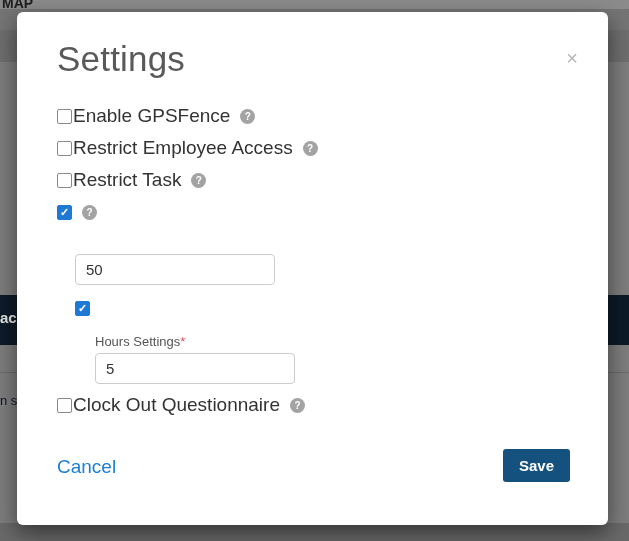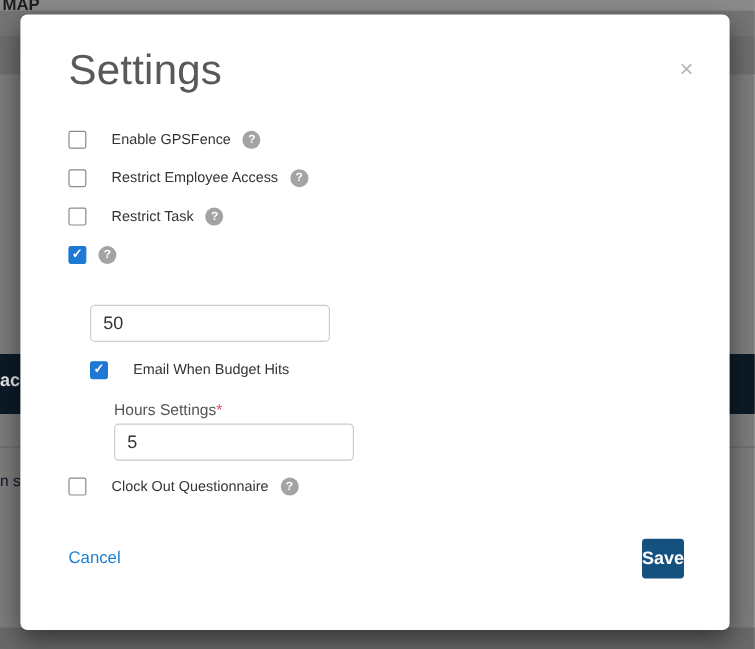--- a/index.html
+++ b/index.html
@@ -41,43 +41,43 @@
   .row { position:absolute; left:40px; display:flex; align-items:center; height:16px; }
   .row.indent1 { left:58px; }
   .checkbox {
     width:15px; height:15px; border:1px solid #8a8a8a; border-radius:2px;
     background:#fff; display:flex; align-items:center; justify-content:center;
     flex:0 0 15px; cursor:pointer;
   }
   .checkbox .glyph { display:none; color:#fff; font-size:11px; line-height:11px; font-weight:700; }
   .checkbox.checked { background:#1d79d4; border-color:#1d79d4; }
   .checkbox.checked .glyph { display:block; }
-  .cb-label { margin-left:21px; font-size:12px; color:#333333; }
+  .cb-label { margin-left:1px; font-size:19px; color:#333333; }
   .help-icon {
     margin-left:10px; width:15px; height:15px; border-radius:50%;
     background:#a3a3a3; color:#ffffff; font-size:10px; font-weight:700;
     display:flex; align-items:center; justify-content:center; flex:0 0 15px;
   }
   .inline-link { margin-left:12px; font-size:15px; color:#1d7fd1; cursor:pointer; text-decoration:none; }
 
   .field-label { position:absolute; font-size:13px; color:#555555; }
   .req { color:#e74c5b; }
   .text-input {
     position:absolute; width:200px; height:31px;
     border:1px solid #cccccc; border-radius:4px;
     padding:0 10px; font-size:15px; color:#333333;
     font-family:"Liberation Sans", sans-serif;
     background:#fff;
   }
 
-  .cancel-link { position:absolute; left:40px; top:444px; font-size:14px; color:#1d7fd1; cursor:pointer; text-decoration:none; }
+  .cancel-link { position:absolute; left:40px; top:444px; font-size:19px; color:#1d7fd1; cursor:pointer; text-decoration:none; }
   .save-btn {
     position:absolute; right:38px; top:437px;
     background:#15517f; color:#ffffff; border:none; border-radius:3px;
-    font-size:15px; font-weight:700; padding:7px 0; height:33px;
+    font-size:15px; font-weight:700; padding:7px 16px; height:33px;
     font-family:"Liberation Sans", sans-serif; cursor:pointer;
   }
 </style>
 </head>
 <body>
 
 <div class="bg-topstrip">
   <span class="bg-map">MAP</span>
 </div>
 <div class="bg-band-a"></div>
@@ -118,21 +118,20 @@
       </span>
     <span class="help-icon">?</span>
   </div>
 
   <input class="text-input" style="left: 58px; top: 242px;" type="text" value="50">
 
   <div class="row indent1" style="top:288px;">
     <span class="checkbox checked">
         <span class="glyph">✓</span>
       </span>
-    <span class="cb-label">Email When Budget Hits</span>
   </div>
 
   <div class="field-label" style="left:78px; top:322px;">
     <span>Hours Settings</span><span class="req">*</span>
   </div>
   <input class="text-input" style="left: 78px; top: 341px;" type="text" value="5">
 
   <div class="row" style="top:385px;justify-content:flex-end;">
     <span class="checkbox"></span>
     <span class="cb-label">Clock Out Questionnaire</span>

